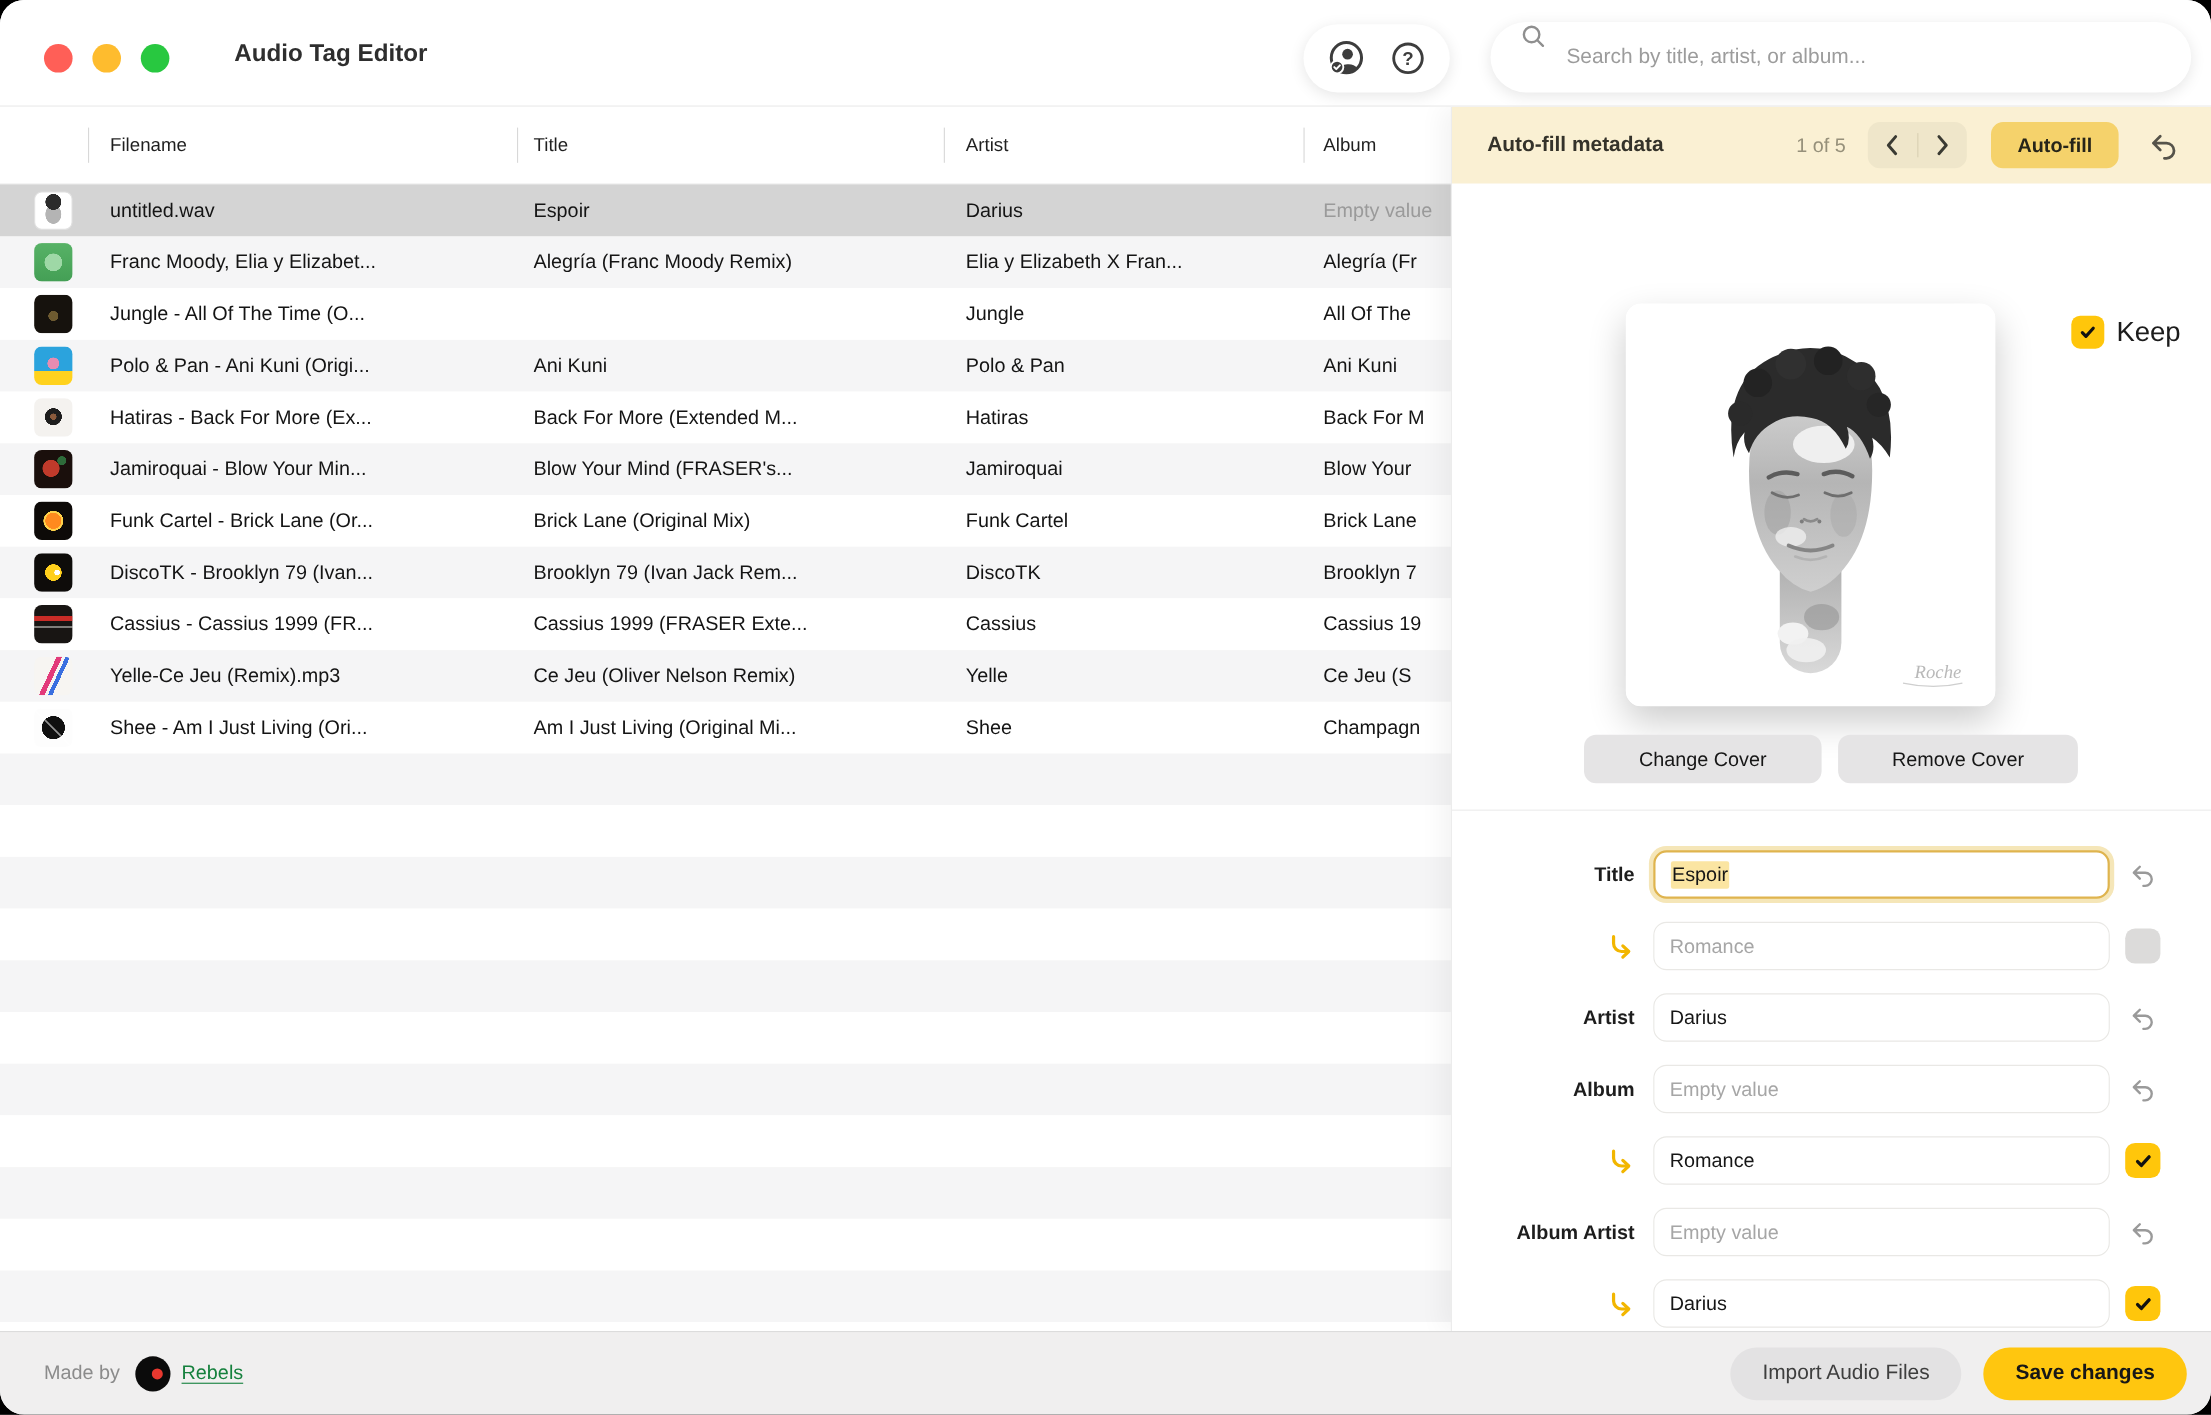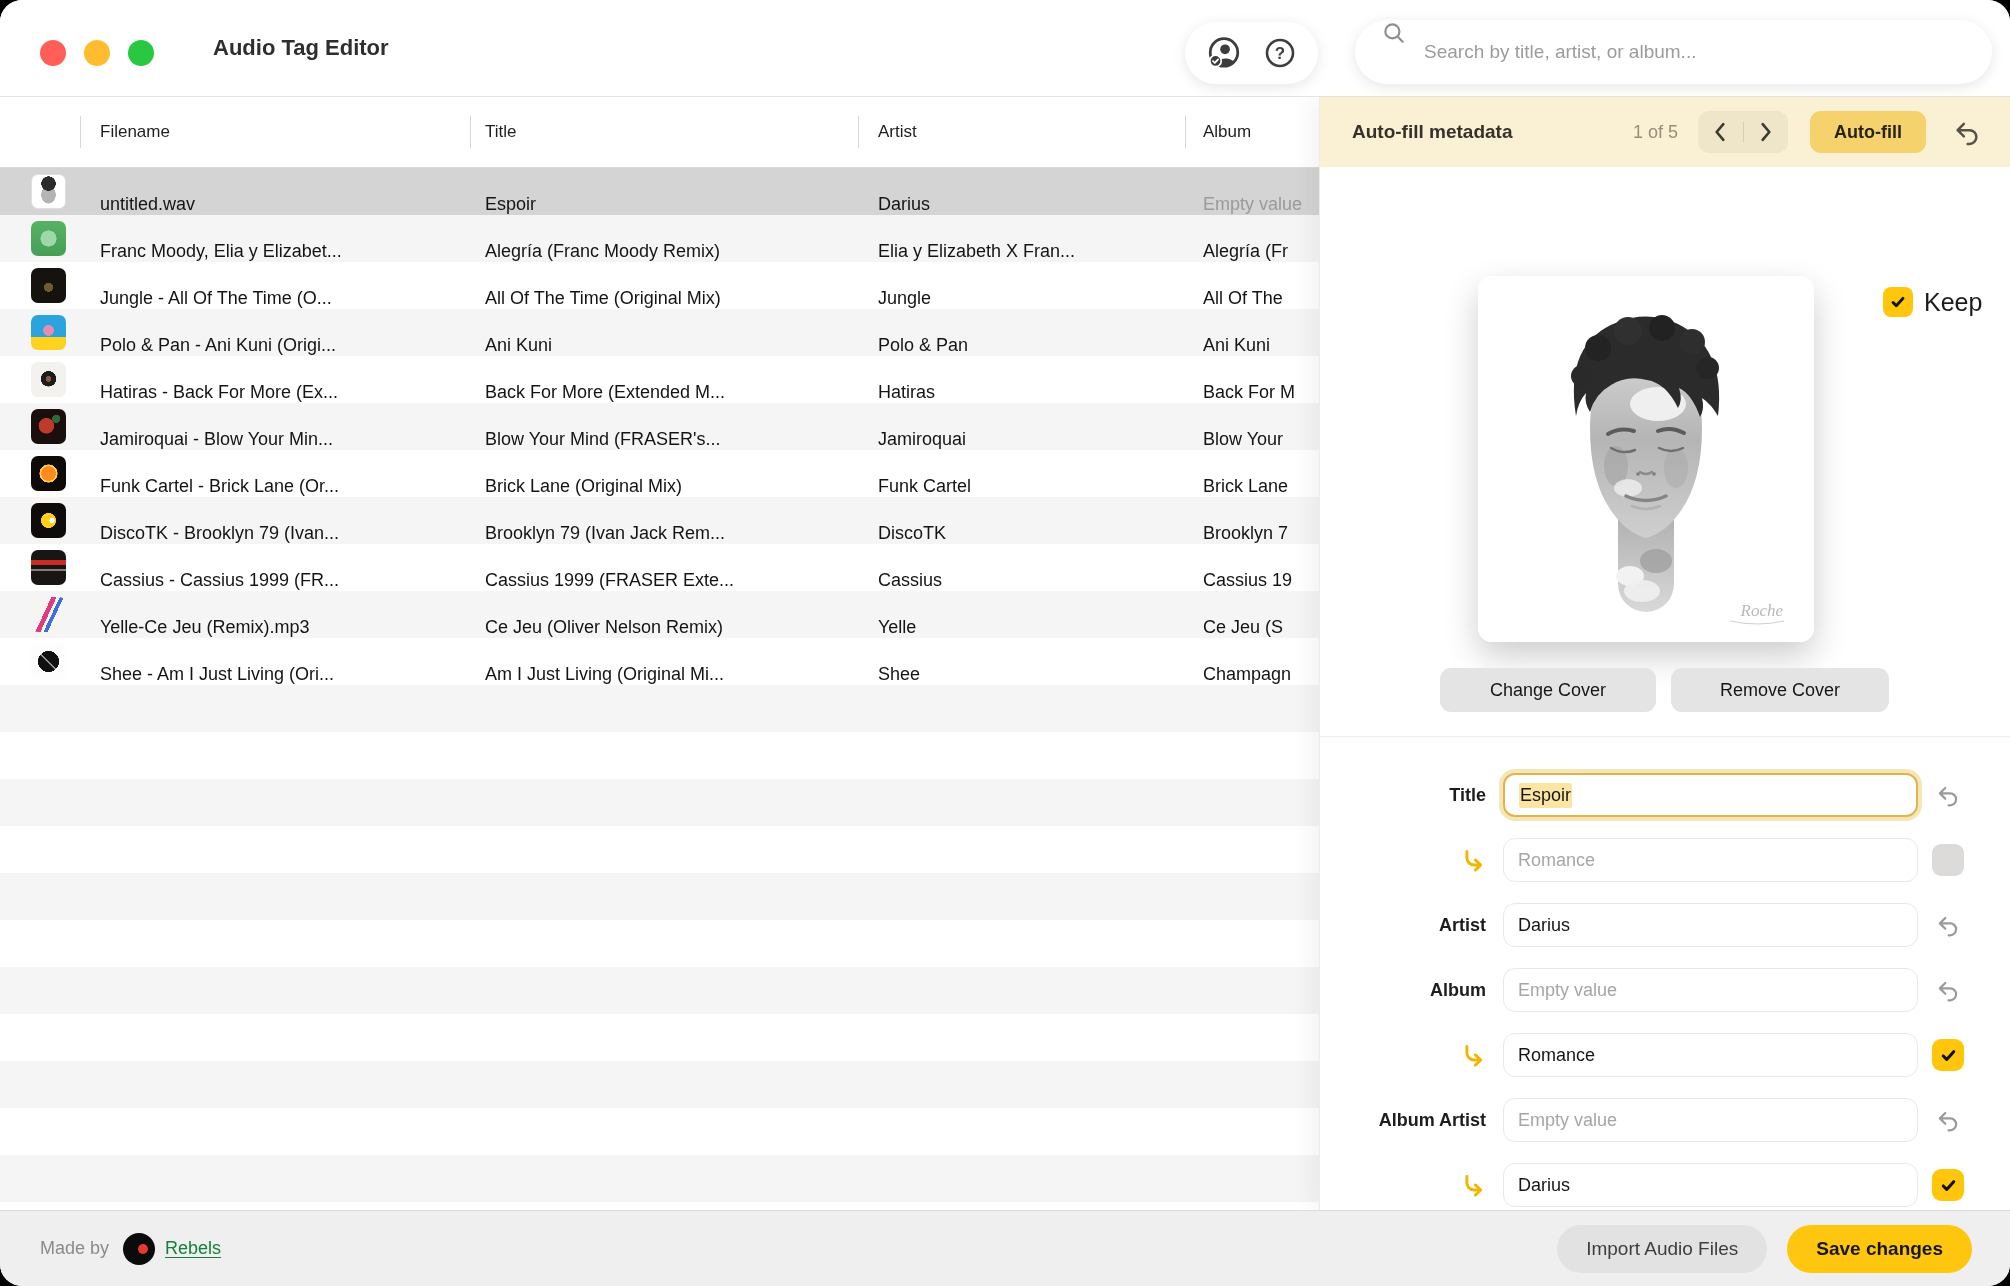--- a/index.html
+++ b/index.html
@@ -27,21 +27,21 @@
 
   
   .table-area{position:absolute;left:0;top:0;bottom:0;width:1320px;}
   .thead{height:70px;border-bottom:1px solid #dadada;position:relative;background:#fff;}
   .col-label{position:absolute;top:0;height:70px;line-height:70px;font-size:17px;color:#1f1f1f;}
   .tick{position:absolute;top:19px;width:1px;height:32px;background:#d8d8d8;}
   .rows{position:absolute;top:71px;left:0;right:0;bottom:0;overflow:hidden;}
   .trow{height:47px;position:relative;font-size:18px;color:#141414;background:#fff;}
   .trow.stripe{background:#f5f5f6;}
   .trow.selected{background:#d4d4d4;}
-  .tcell{position:absolute;top:0;height:47px;line-height:47px;white-space:nowrap;overflow:hidden;margin-top:13px;}
+  .tcell{position:absolute;top:0;height:47px;line-height:47px;white-space:nowrap;overflow:hidden;}
   .cell-filename{left:100px;width:356px;}
   .cell-title{left:485px;width:362px;}
   .cell-artist{left:878px;width:300px;}
   .cell-album{left:1203px;width:116px;}
   .tcell.muted{color:#9a9a9a;}
   .thumb{position:absolute;left:31px;top:6px;width:35px;height:35px;border-radius:7px;overflow:hidden;}
   .art-espoir{background:
      radial-gradient(circle at 50% 26%, #2b2b2b 0 24%, transparent 25%),
      radial-gradient(ellipse at 50% 60%, #b4b4b4 0 30%, transparent 32%),#fff;
      border:1px solid #e0e0e0;box-sizing:border-box;}
@@ -92,21 +92,21 @@
     display:flex;align-items:center;padding:0 14px;font-size:18px;color:#161616;white-space:nowrap;overflow:hidden;}
   .f-input.focused{border:2px solid #dfb44e;box-shadow:0 0 0 4px #f5e6b8;}
   .f-input .muted{color:#a6a6a6;}
   .f-input .sel{background:#fbe5a2;padding:2px 1px;border-radius:2px;}
   .f-right{width:60px;flex:none;display:flex;align-items:center;justify-content:center;}
   .cbx{width:32px;height:32px;border-radius:9px;display:flex;align-items:center;justify-content:center;}
   .undo-btn{width:32px;height:32px;display:flex;align-items:center;justify-content:center;background:none;border:none;padding:0;}
 
   
   .footer{height:76px;flex:none;background:#f0efef;border-top:1px solid #dcdcdc;display:flex;align-items:center;
-    padding:0 38px 0 40px;box-sizing:border-box;}
+    padding:0 22px 0 40px;box-sizing:border-box;}
   .madeby{font-size:18px;color:#8b8b8b;}
   .brand-logo{width:32px;height:32px;border-radius:50%;background:#0b0b0b;margin:0 10px 0 14px;position:relative;}
   .brand-logo::after{content:"";position:absolute;left:15px;top:11px;width:10px;height:10px;border-radius:50%;background:#e8382f;}
   .brand-link{font-size:18px;color:#15803d;text-decoration:underline;text-underline-offset:3px;}
   .footer-btns{margin-left:auto;display:flex;gap:20px;}
   .pill-btn{height:48px;border:none;border-radius:24px;font-size:19px;font-family:"Liberation Sans",sans-serif;
     display:flex;align-items:center;padding:0 29px;}
   .btn-import{background:#e3e2e3;color:#3e3e3e;}
   .btn-save{background:#ffc60f;color:#171717;font-weight:600;}
 </style>
@@ -174,21 +174,20 @@
           <div class="trow stripe">
             <div class="thumb art-franc"></div>
             <div class="tcell cell-filename">Franc Moody, Elia y Elizabet...</div>
             <div class="tcell cell-title">Alegría (Franc Moody Remix)</div>
             <div class="tcell cell-artist">Elia y Elizabeth X Fran...</div>
             <div class="tcell cell-album">Alegría (Fr</div>
           </div>
           <div class="trow">
             <div class="thumb art-jungle"></div>
             <div class="tcell cell-filename">Jungle - All Of The Time (O...</div>
-            <div class="tcell cell-title">All Of The Time (Original Mix)</div>
             <div class="tcell cell-artist">Jungle</div>
             <div class="tcell cell-album">All Of The</div>
           </div>
           <div class="trow stripe">
             <div class="thumb art-polo"></div>
             <div class="tcell cell-filename">Polo &amp; Pan - Ani Kuni (Origi...</div>
             <div class="tcell cell-title">Ani Kuni</div>
             <div class="tcell cell-artist">Polo &amp; Pan</div>
             <div class="tcell cell-album">Ani Kuni</div>
           </div>

